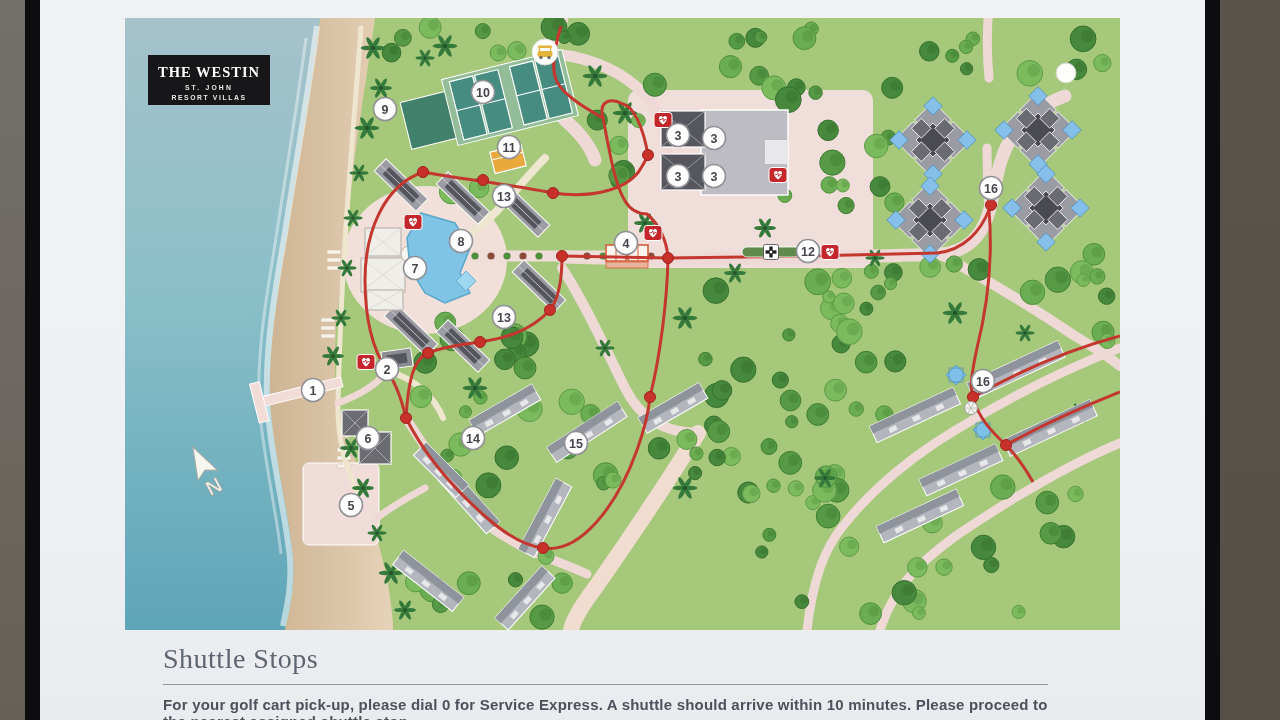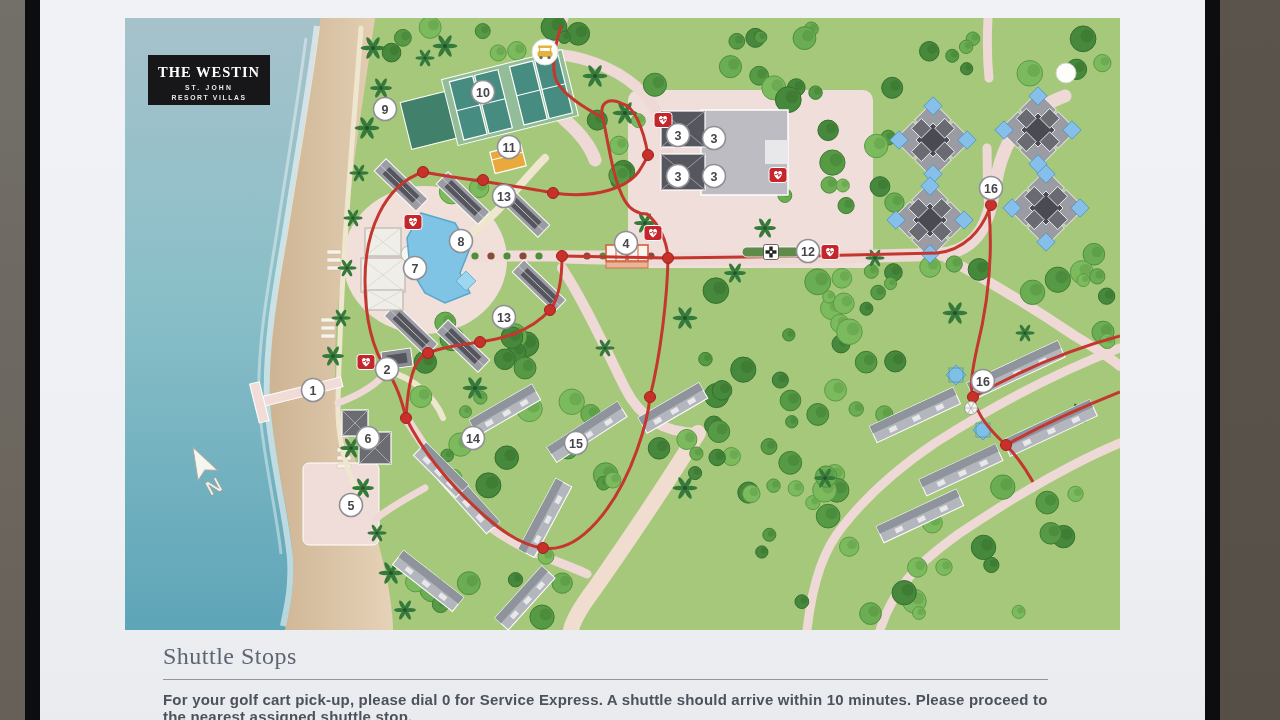--- a/index.html
+++ b/index.html
@@ -9,21 +9,21 @@
              background:linear-gradient(180deg,#73706a,#676058);}
   .wall-right{position:absolute;left:1220px;top:0;width:60px;height:720px;
               background:linear-gradient(180deg,#5b544c,#564f47);}
   .frame{position:absolute;left:25px;top:0;width:1195px;height:720px;background:#0d0d0f;}
   .sign{position:absolute;left:40px;top:0;width:1165px;height:720px;
         background:linear-gradient(180deg,#f1f2f5 0%,#eef0f3 70%,#e9ebef 100%);}
   .map-wrap{width:995px;height:612px;margin:18px auto 0 auto;position:relative;}
   svg{display:block;}
   .footer{width:995px;margin:0 auto;padding:13px 0 0 38px;box-sizing:border-box;}
   .footer h1{margin:0;font-family:"Liberation Serif",serif;font-weight:400;
-             font-size:24px;letter-spacing:.5px;color:#5c6570;}
+             font-size:28px;letter-spacing:.5px;color:#5c6570;}
   .rule{width:885px;height:0;border-top:1.5px solid #8e98a4;margin:9px 0 11px 0;}
   .footer p{margin:0;font-size:15px;font-weight:700;letter-spacing:.2px;
             color:#4b525c;width:900px;}
   text{font-family:"Liberation Sans",sans-serif;}
   .logo-line1{font-family:"Liberation Serif",serif;font-weight:bold;}
 </style>
 </head>
 <body>
 
 <div id="stage">

